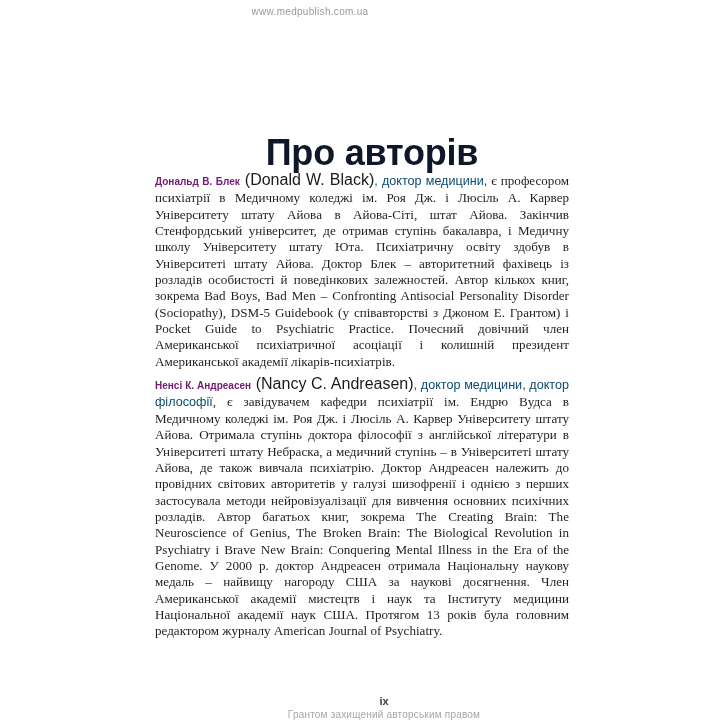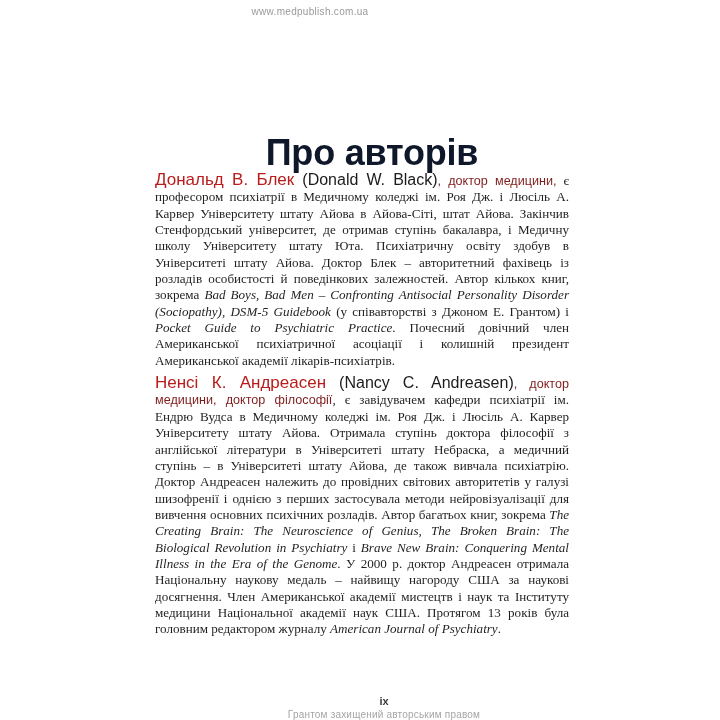--- a/index.html
+++ b/index.html
@@ -65,41 +65,40 @@
     margin: 0;
     hyphens: manual;
   }
 
   .bio + .bio {
     margin-top: 6px;
   }
 
   .author-name {
     font-family: "Liberation Sans", "DejaVu Sans", sans-serif;
-    font-weight: normal;
-    font-size: 17px;
-    color: #b91c1c;
+    font-weight: bold;
+    font-size: 10px;
+    color: #701a75;
   }
 
   .author-name-latin {
     font-family: "Liberation Sans", "DejaVu Sans", sans-serif;
     font-weight: normal;
     font-size: 16px;
     color: #1b1b1b;
   }
 
   .lead-sans {
     font-family: "Liberation Sans", "DejaVu Sans", sans-serif;
     font-weight: normal;
     font-size: 12.6px;
-    color: #7f1d1d;
+    color: #0c4a6e;
   }
 
   .work-title {
-    font-style: italic;
   }
 
   
   .footer {
     position: absolute;
     left: 0;
     bottom: 0;
     width: 720px;
     text-align: center;
     margin-left: 24px;

